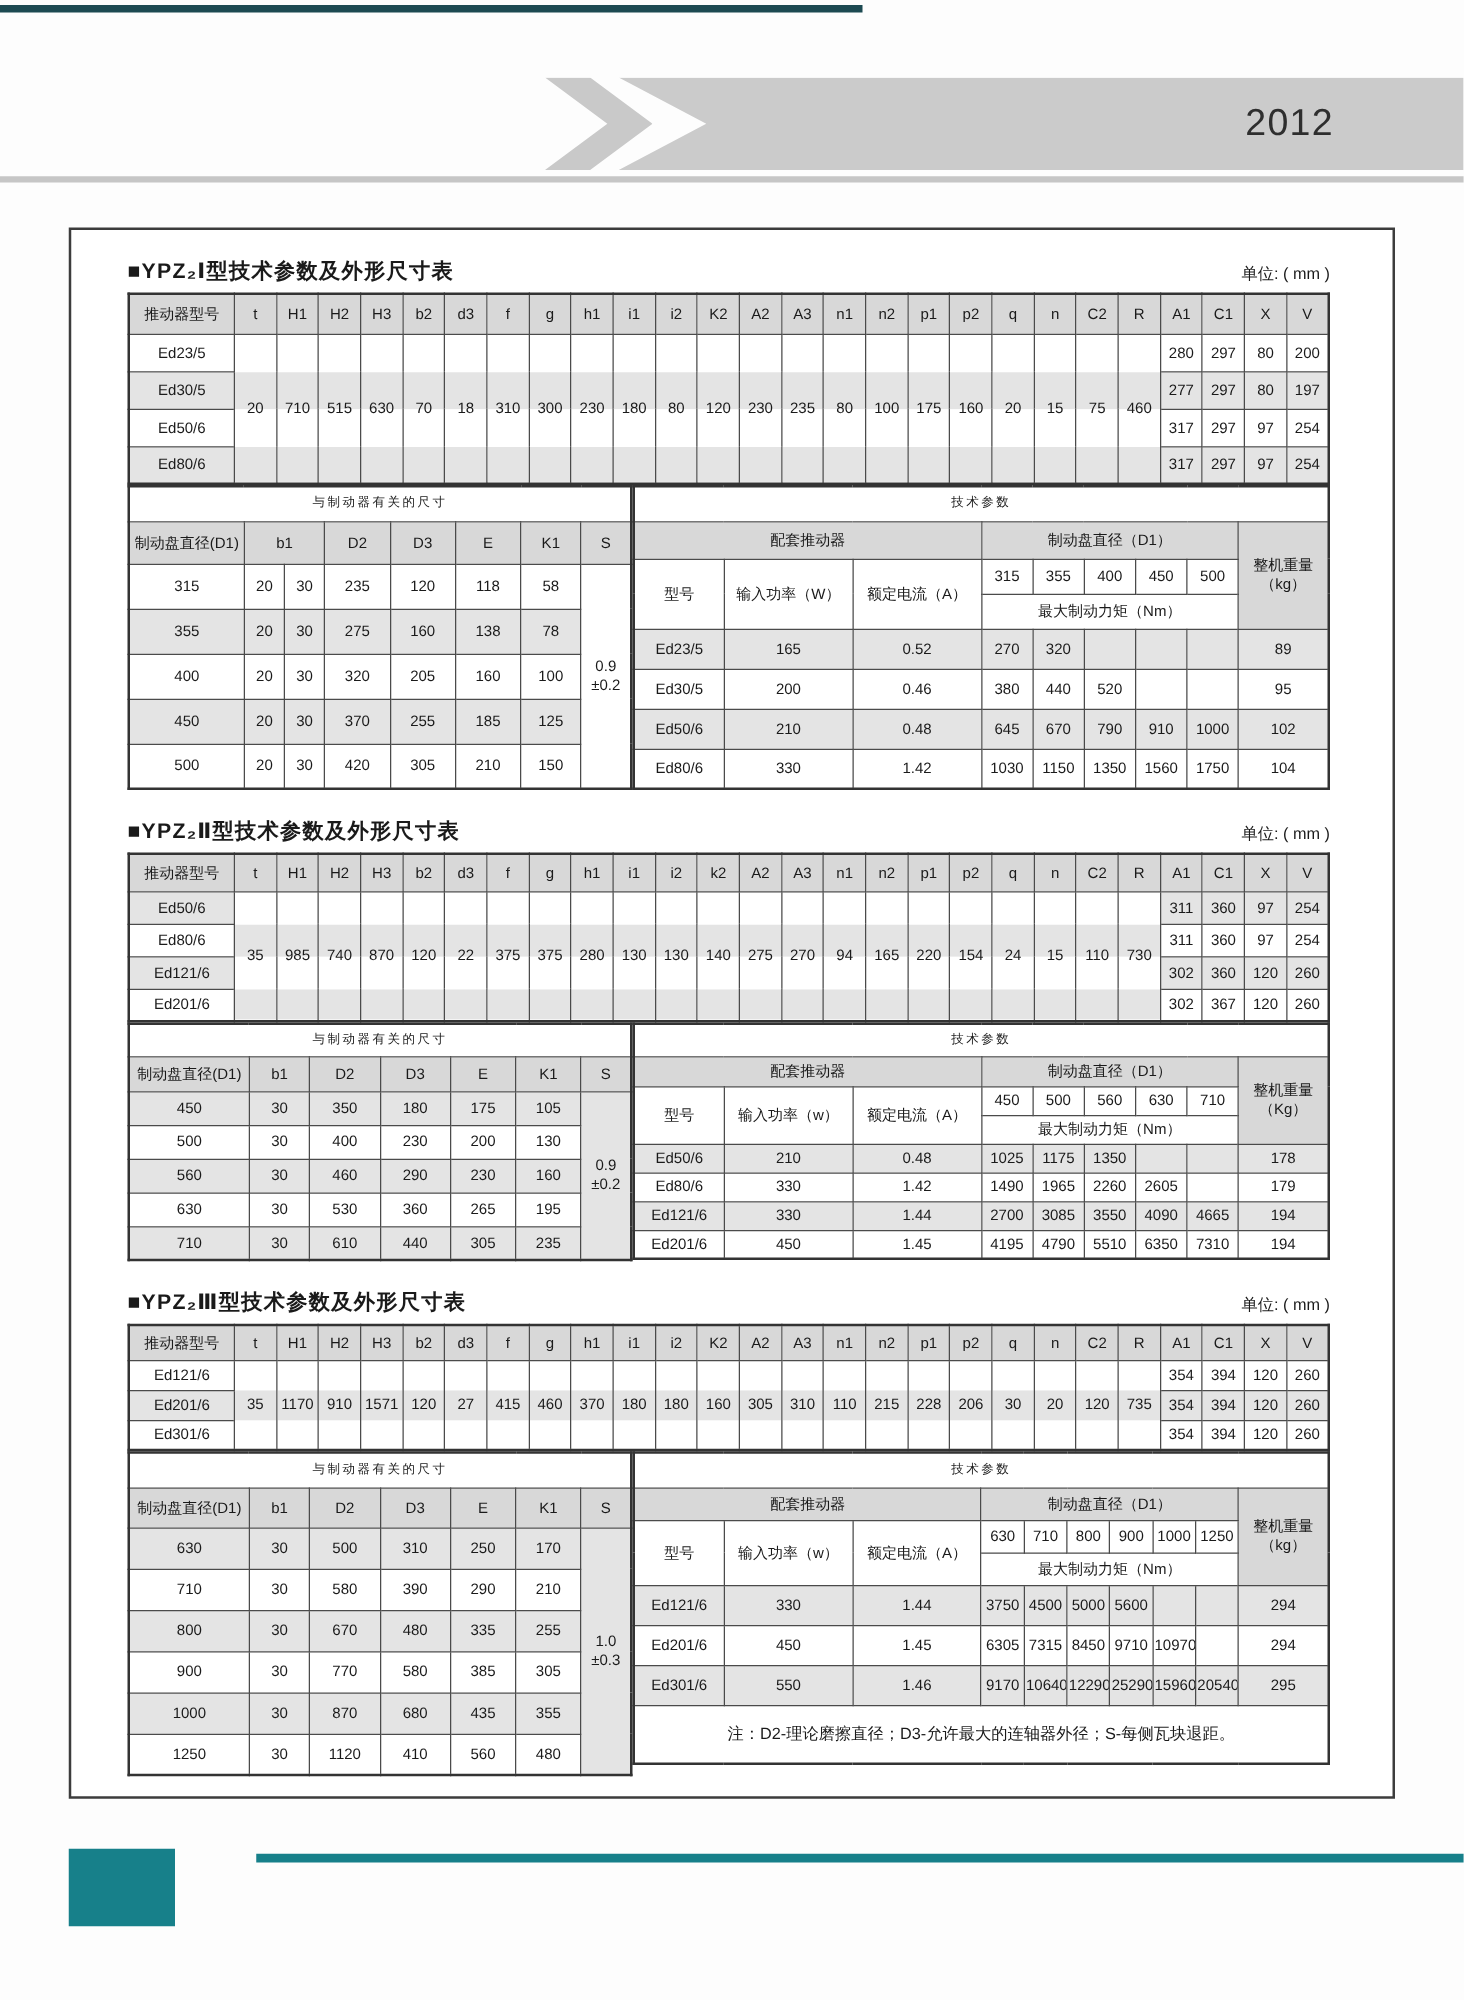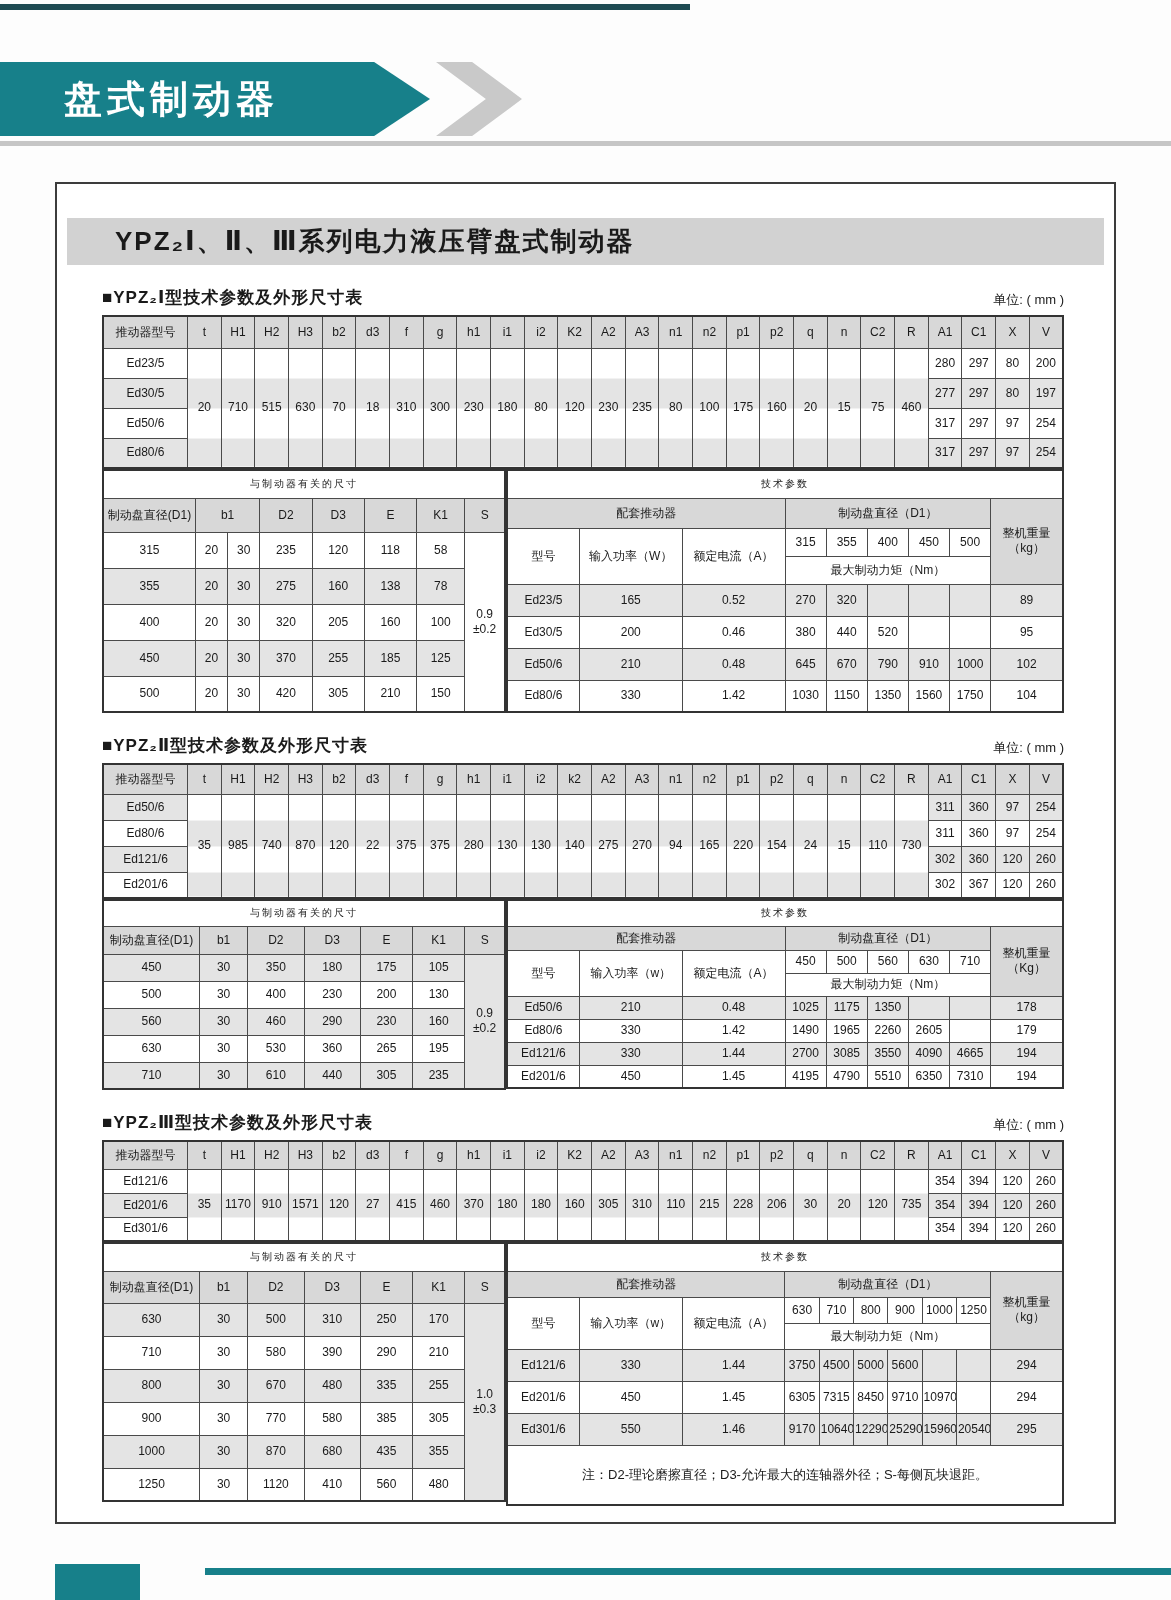--- a/index.html
+++ b/index.html
@@ -48,31 +48,28 @@
   .page-num{position:absolute;left:55px;top:0;width:85px;height:62px;background:#17808a;color:#fff;
             font-size:34px;font-weight:bold;display:flex;align-items:center;justify-content:center}
   .f-teal{position:absolute;left:205px;right:0;top:4px;height:7px;background:#17808a}
 </style>
 </head>
 <body>
 
 <div class="top-line"></div>
 
 <div class="banner-row">
+  <div class="year-bar">
+    <span>2012</span>
+  </div>
   <div class="chevron chev-1"></div>
-  <div class="banner">
-    <span>盘式制动器</span>
-  </div>
 </div>
 <div class="banner-underline"></div>
 
 <div class="content-box">
-  <div class="main-title-bar">
-    <div class="main-title">YPZ₂Ⅰ、Ⅱ、Ⅲ系列电力液压臂盘式制动器</div>
-  </div>
 
   <section class="sec">
     <div class="sec-head">
       <span class="sec-title">■YPZ₂Ⅰ型技术参数及外形尺寸表</span>
       <span class="unit">单位: ( mm )</span>
     </div>
     <div>
         <table class="grid">
           <colgroup>
             <col style="width: 8.8%;">
@@ -883,21 +880,21 @@
                 <td>550</td>
                 <td>1.46</td>
                 <td>9170</td>
                 <td>10640</td>
                 <td>12290</td>
                 <td>25290</td>
                 <td>15960</td>
                 <td>20540</td>
                 <td>295</td>
               </tr>
-              <tr style="height: 60px;">
+              <tr style="height: 47px;">
                 <td class="note-cell" colspan="10">注：D2-理论磨擦直径；D3-允许最大的连轴器外径；S-每侧瓦块退距。</td>
               </tr>
             </tbody>
           </table>
         </div>
     </div>
   </section>
 
 </div>
 

